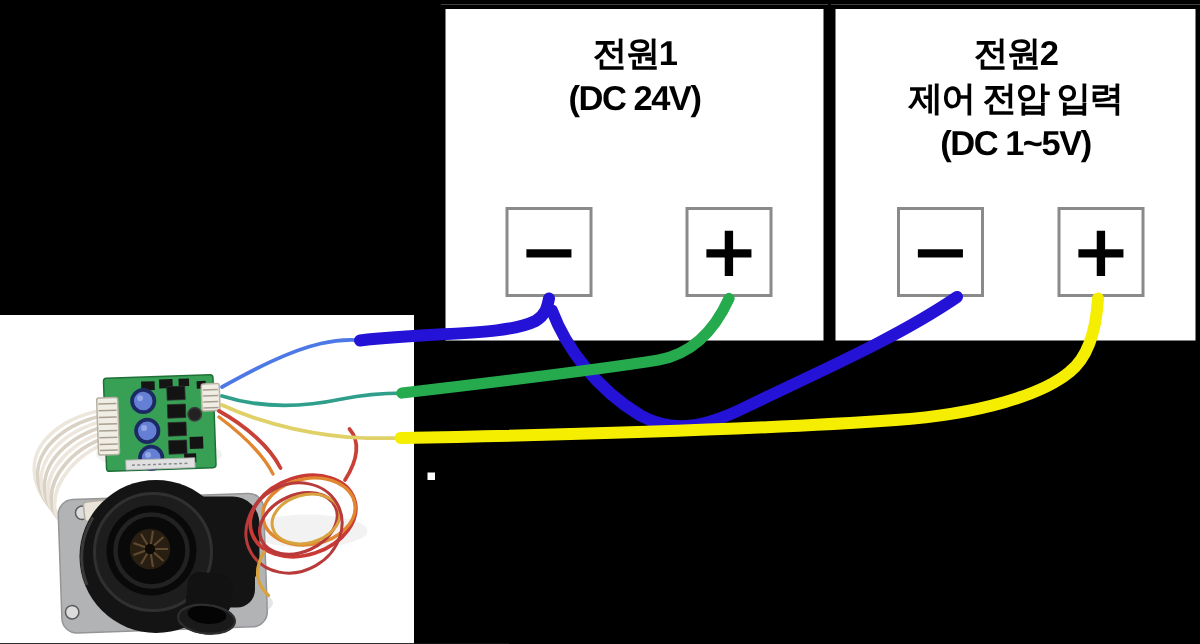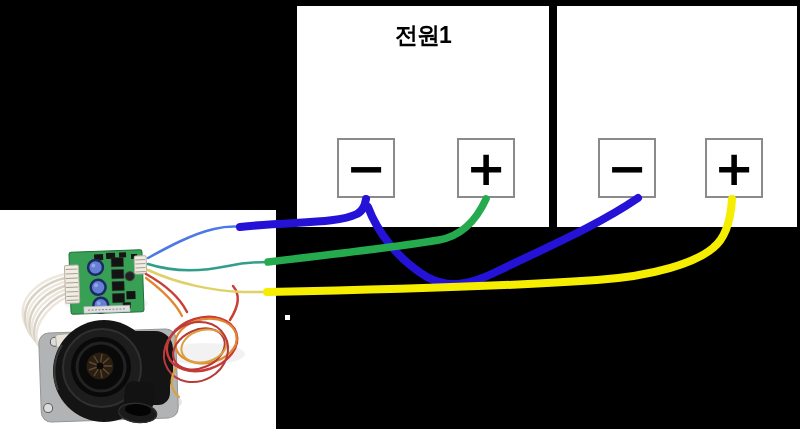--- a/index.html
+++ b/index.html
@@ -41,30 +41,36 @@
 </head>
 <body>
 
 <div class="stage">
 
   <div class="photo"></div>
 
   <div class="panel panel-1">
     <div class="panel-title">
       <div>전원1</div>
+      <div>(DC 24V)</div>
     </div>
     <div class="terminal neg">
       <span>−</span>
     </div>
     <div class="terminal pos">
       <span>+</span>
     </div>
   </div>
 
   <div class="panel panel-2">
+    <div class="panel-title">
+      <div>전원2</div>
+      <div>제어 전압 입력</div>
+      <div>(DC 1~5V)</div>
+    </div>
     <div class="terminal neg">
       <span>−</span>
     </div>
     <div class="terminal pos">
       <span>+</span>
     </div>
   </div>
 
   <div class="white-dot"></div>
 

